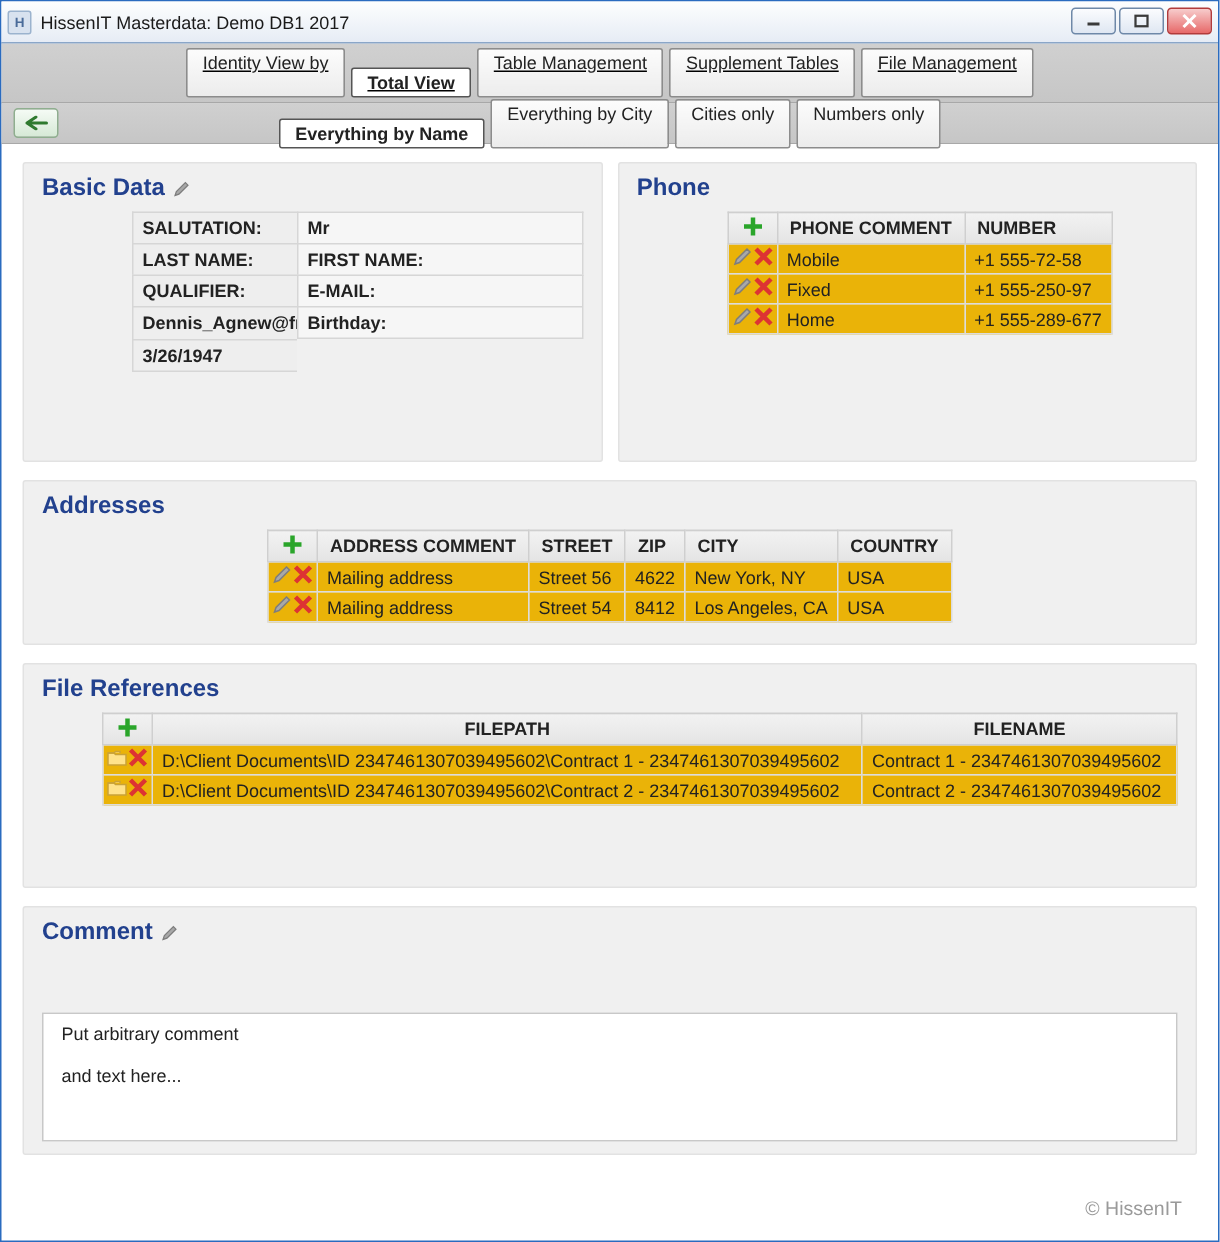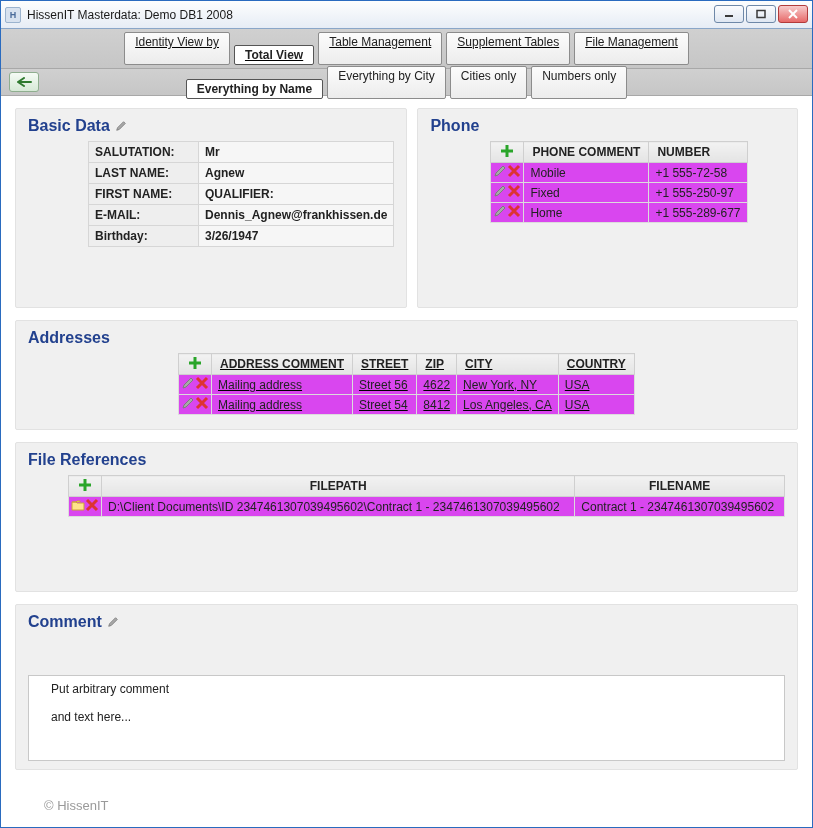--- a/index.html
+++ b/index.html
@@ -29,42 +29,42 @@
   .panel-title .pencil svg { width:12px; height:12px;}
   
   .kv-grid { display:grid; grid-template-columns:110px 1fr; margin-left:60px;font-weight:bold;}
   .kv-grid div { padding:3px 6px; border:1px solid #d6d6d6; background:#f6f6f6; font-size:12px; color:#222; border-right:none; border-bottom:none;}
   .kv-grid div:nth-child(odd){ background:#eeeeee;}
   .kv-grid > div:nth-last-child(-n+2){ border-bottom:1px solid #d6d6d6;}
   .kv-grid > div:nth-child(2n){ border-right:1px solid #d6d6d6;}
   
   table { border-collapse:collapse; font-size:12px; color:#222;}
   th { background:linear-gradient(#f2f2f2,#e4e4e4); border:1px solid #cfcfcf; padding:3px 8px; font-weight:bold; text-align:left; font-size:12px;margin-top:30px;}
-  td { border:1px solid #dcdcdc; padding:2px 6px; background:#d946ef;}
+  td { border:1px solid #dcdcdc; padding:2px 6px; background:#eab308;}
   .action-cell { width:22px; padding:1px 2px; text-align:center;}
   .pencil, .red-x, .plus, .folder { display:inline-flex; width:14px; height:14px; align-items:center; justify-content:center; cursor:pointer;}
   .plus svg, .red-x svg, .pencil svg, .folder svg { width:14px; height:14px;}
   
   .phone-wrap { margin-left:60px;}
-  .addr-wrap { margin-left:150px;text-decoration:underline;}
+  .addr-wrap { margin-left:150px;}
   .file-wrap { margin-left:40px;}
   .file-wrap table { width:100%;}
   
-  .comment-box { background:#fff; border:1px solid #c8c8c8; width:100%; min-height:86px; padding:6px 22px; font-size:12px; color:#222; white-space:pre-wrap;margin-top:44px;}
-  
-  .footer { text-align:left; padding:10px 24px 14px; color:#9a9a9a; font-size:13px;margin-left:19px;}
+  .comment-box { background:#fff; border:1px solid #c8c8c8; width:100%; min-height:86px; padding:6px 12px; font-size:12px; color:#222; white-space:pre-wrap;margin-top:44px;}
+  
+  .footer { text-align:right; padding:10px 24px 14px; color:#9a9a9a; font-size:13px;}
 </style>
 </head>
 <body>
 
 <div class="window">
 
   <div class="titlebar">
     <span class="titlebar-icon">H</span>
-    <span class="titlebar-text">HissenIT Masterdata: Demo DB1 2008</span>
+    <span class="titlebar-text">HissenIT Masterdata: Demo DB1 2017</span>
     <div class="win-btns">
       <span class="win-btn">
           <svg viewBox="0 0 12 10">
             <line x1="2" y1="7" x2="10" y2="7" stroke="#3a3a3a" stroke-width="2"></line>
           </svg>
         </span>
       <span class="win-btn">
           <svg viewBox="0 0 12 10">
             <rect x="2" y="1.5" width="8" height="7" fill="none" stroke="#3a3a3a" stroke-width="1.5"></rect>
           </svg>
@@ -109,21 +109,20 @@
           <span class="pencil">
               <svg viewBox="0 0 14 14">
                 <path d="M2 12 L3 9 L10 2 L12 4 L5 11 Z" fill="#a8a8a8" stroke="#7d7d7d"></path>
               </svg>
             </span>
         </h3>
         <div class="kv-grid" id="kv-grid">
             <div>SALUTATION:</div>
             <div>Mr</div>
             <div>LAST NAME:</div>
-            <div>Agnew</div>
             <div>FIRST NAME:</div>
             <div>QUALIFIER:</div>
             <div>E-MAIL:</div>
             <div>Dennis_Agnew@frankhissen.de</div>
             <div>Birthday:</div>
             <div>3/26/1947</div>
           </div>
       </div>
 
       <div class="panel">
@@ -272,20 +271,34 @@
                         <path d="M1 4h4l1-1h3v1" fill="#ffd35a" stroke="#c9a238"></path>
                       </svg>
                     </span><span class="red-x">
                       <svg viewBox="0 0 14 14">
                         <path d="M2 2 L12 12 M12 2 L2 12" stroke="#d33" stroke-width="3"></path>
                       </svg>
                     </span></span></td>
                 <td>D:\Client Documents\ID 2347461307039495602\Contract 1 - 2347461307039495602</td>
                 <td>Contract 1 - 2347461307039495602</td>
               </tr>
+              <tr>
+                <td class="action-cell"><span style="white-space:nowrap;"><span class="folder">
+                      <svg viewBox="0 0 14 14">
+                        <path d="M1 4h4l1 1h7v7H1z" fill="#ffe28a" stroke="#c9a238"></path>
+                        <path d="M1 4h4l1-1h3v1" fill="#ffd35a" stroke="#c9a238"></path>
+                      </svg>
+                    </span><span class="red-x">
+                      <svg viewBox="0 0 14 14">
+                        <path d="M2 2 L12 12 M12 2 L2 12" stroke="#d33" stroke-width="3"></path>
+                      </svg>
+                    </span></span></td>
+                <td>D:\Client Documents\ID 2347461307039495602\Contract 2 - 2347461307039495602</td>
+                <td>Contract 2 - 2347461307039495602</td>
+              </tr>
             </tbody>
         </table>
       </div>
     </div>
 
     <div class="panel comment">
       <h3 class="panel-title">
         <span>Comment</span>
         <span class="pencil">
             <svg viewBox="0 0 14 14">

